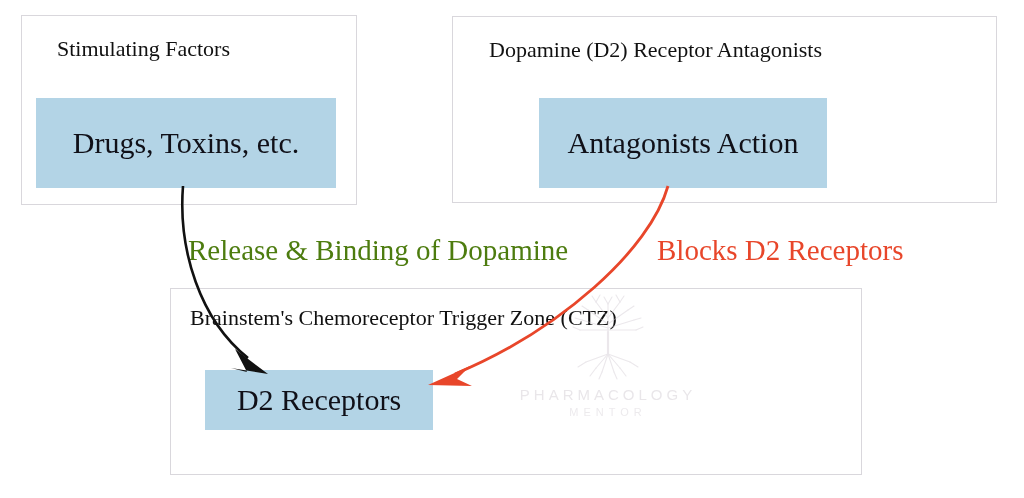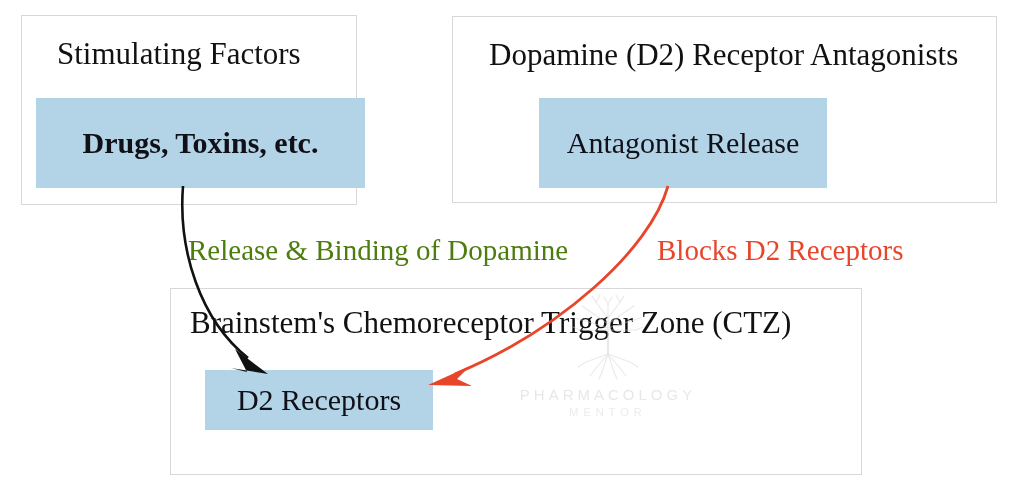--- a/index.html
+++ b/index.html
@@ -27,42 +27,42 @@
     box-sizing: border-box;
   }
   #group-stimulating { left: 21px;  top: 15px;  width: 336px; height: 190px; }
   #group-antagonists { left: 452px; top: 16px;  width: 545px; height: 187px; }
   #group-ctz         { left: 170px; top: 288px; width: 692px; height: 187px; }
 
   
   .group-title {
     position: absolute;
     color: #111111;
-    font-size: 31px;
+    font-size: 22px;
     line-height: 1;
     white-space: nowrap;
     font-weight: 400;
   }
   #title-stimulating { left: 57px;  top: 38px; }
   #title-antagonists { left: 489px; top: 39px; }
   #title-ctz         { left: 190px; top: 307px; }
 
   
   .node {
     position: absolute;
     background: #b3d4e6;
     display: flex;
     align-items: center;
     justify-content: center;
     color: #101018;
     font-size: 30px;
     white-space: nowrap;
     box-sizing: border-box;
   }
-  #node-drugs      { left: 36px;  top: 98px;  width: 329px; height: 90px; font-weight: bold; }
+  #node-drugs      { left: 36px;  top: 98px;  width: 300px; height: 90px; }
   #node-antagonist { left: 539px; top: 98px;  width: 288px; height: 90px; }
   #node-d2         { left: 205px; top: 370px; width: 228px; height: 60px; }
 
   
   .edge-label {
     position: absolute;
     font-size: 29px;
     line-height: 1;
     white-space: nowrap;
   }
@@ -112,21 +112,21 @@
 
   <div class="group-box" id="group-stimulating"></div>
   <div class="group-title" id="title-stimulating">Stimulating Factors</div>
   <div class="node" id="node-drugs">
     <span>Drugs, Toxins, etc.</span>
   </div>
 
   <div class="group-box" id="group-antagonists"></div>
   <div class="group-title" id="title-antagonists">Dopamine (D2) Receptor Antagonists</div>
   <div class="node" id="node-antagonist">
-    <span>Antagonist Release</span>
+    <span>Antagonists Action</span>
   </div>
 
   <div class="group-box" id="group-ctz"></div>
   <div class="group-title" id="title-ctz">Brainstem's Chemoreceptor Trigger Zone (CTZ)</div>
   <div class="node" id="node-d2">
     <span>D2 Receptors</span>
   </div>
 
   <div id="watermark">
     <svg class="wm-tree" width="112" height="96" viewBox="0 0 112 96">

